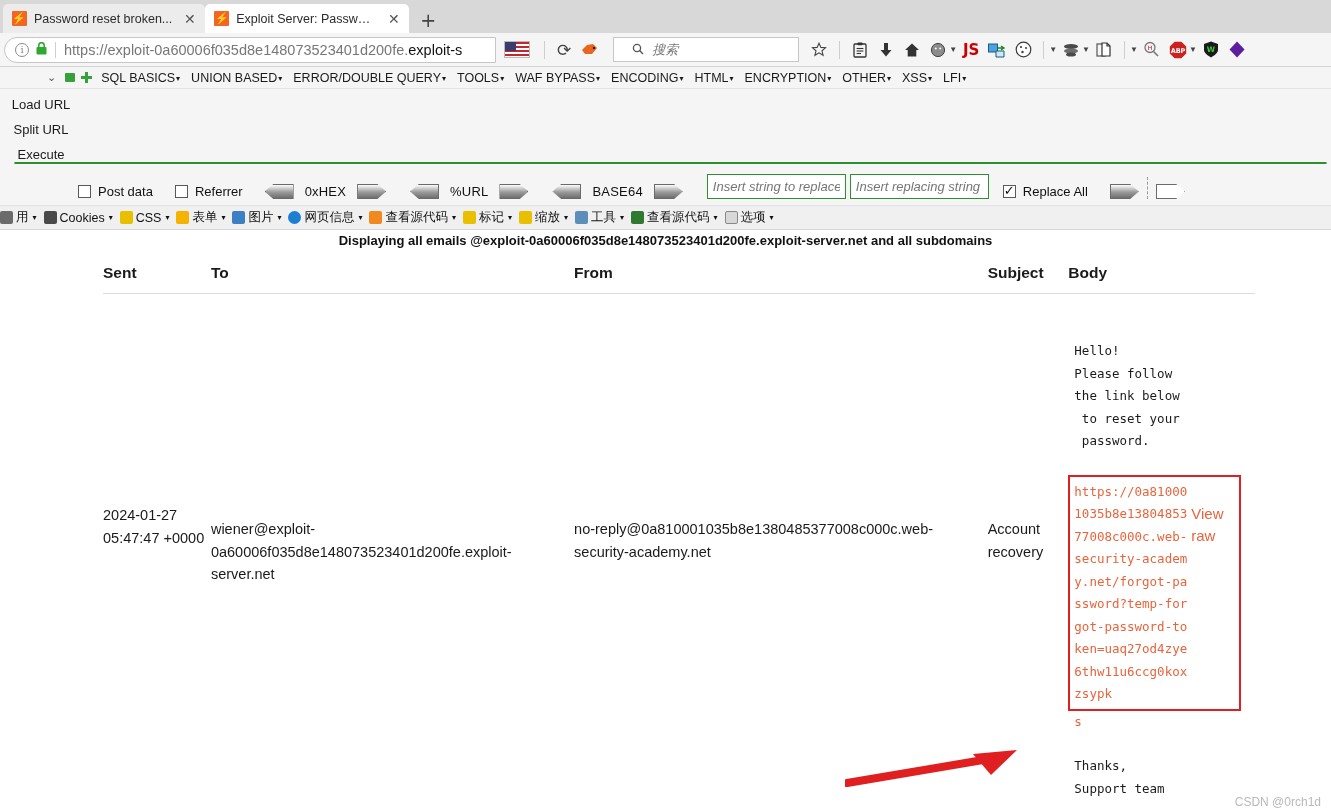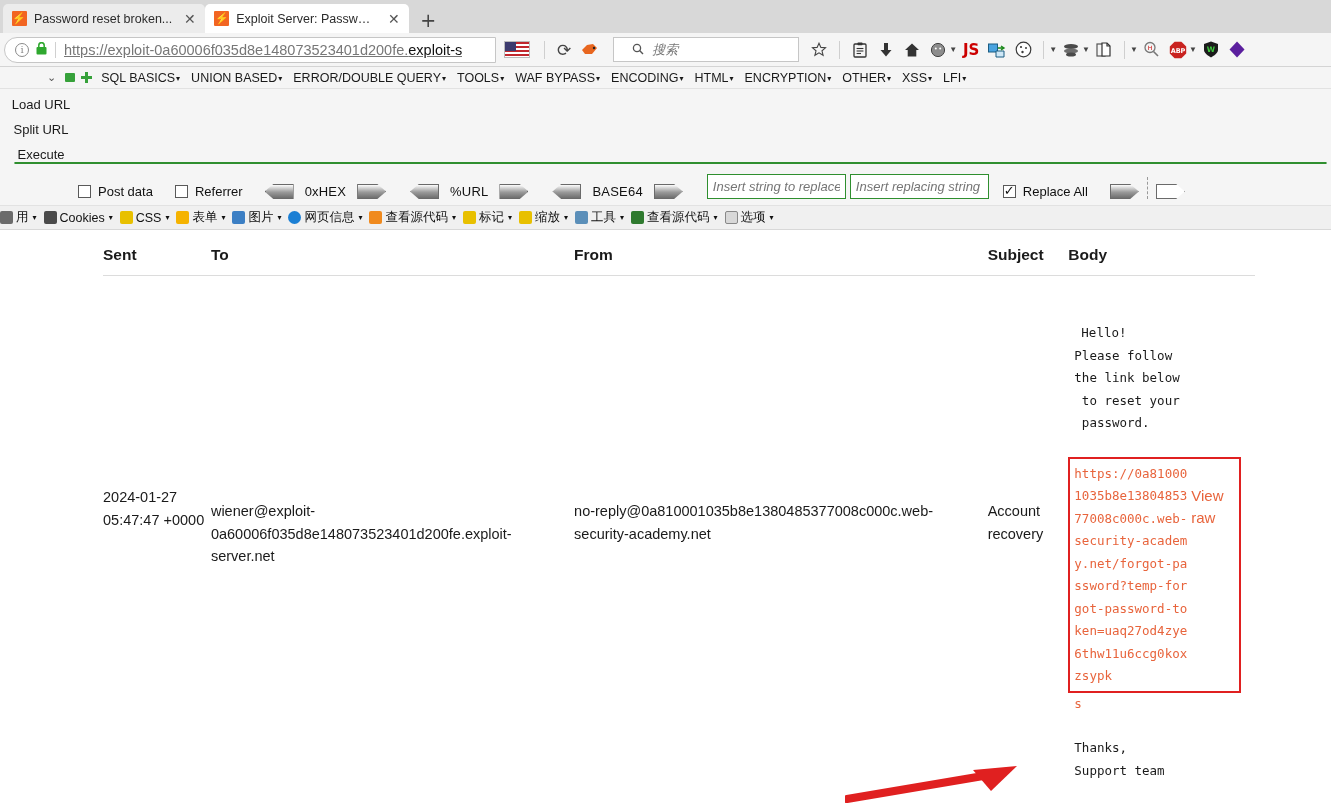--- a/index.html
+++ b/index.html
@@ -86,21 +86,21 @@
     display: flex; align-items: center; justify-content: center;
     flex: 0 0 14px; font-family: "DejaVu Serif", serif;
   }
   .lock-icon { margin-left: 7px; flex: 0 0 11px; }
   .urlsep {
     width: 1px; height: 16px; background: #d0d0d0; margin: 0 8px;
     flex: 0 0 1px;
   }
   .urltext {
     font-size: 14.5px; white-space: nowrap;
-    color: #777; overflow: hidden; text-decoration: underline;
+    color: #777; overflow: hidden;
   }
   .urltext b { color: #111; font-weight: 400; }
   .flag {
     width: 26px; height: 17px; margin: 0 8px;
     background: linear-gradient(to bottom,
       #c1272d 0, #c1272d 13%, #fff 13%, #fff 26%,
       #c1272d 26%, #c1272d 39%, #fff 39%, #fff 52%,
       #c1272d 52%, #c1272d 65%, #fff 65%, #fff 78%,
       #c1272d 78%, #c1272d 91%, #fff 91%, #fff 100%);
     position: relative; border: 1px solid #bbb; flex: 0 0 26px;
@@ -562,20 +562,21 @@
       <span class="dd2">▾</span>
     </span>
   <span class="devitem">
       <span class="devico" style="background:#d8d8d8;border:1px solid #888;"></span>
       <span>选项</span>
       <span class="dd2">▾</span>
     </span>
 </div>
 
 <div class="page">
+  <div class="displaying">Displaying all emails @exploit-0a60006f035d8e148073523401d200fe.exploit-server.net and all subdomains</div>
 
   <div class="tablewrap">
     <table>
       <thead>
         <tr>
           <th class="c-sent">Sent</th>
           <th class="c-to">To</th>
           <th class="c-from">From</th>
           <th class="c-subj">Subject</th>
           <th class="c-body">Body</th>
@@ -591,21 +592,21 @@
             <div style="padding-top:210px;">wiener@exploit-0a60006f035d8e148073523401d200fe.exploit-server.net</div>
           </td>
           <td class="c-from">
             <div style="padding-top:210px;">no-reply@0a810001035b8e1380485377008c000c.web-security-academy.net</div>
           </td>
           <td class="c-subj">
             <div style="padding-top:210px;">Account recovery</div>
           </td>
           <td class="c-body bodycell">
             <div class="bodyspacer"></div>
-            <div class="mono" style="padding-left:6px;white-space:pre;margin-left:7px;">Hello!</div>
+            <div class="mono" style="padding-left:6px;white-space:pre;">Hello!</div>
             <div class="mono" style="padding-left:6px;white-space:pre;">Please follow
 the link below
  to reset your
  password.</div>
             <div class="linkbox" style="margin-top:22px;">
               <div class="linkurl">https://0a810001035b8e1380485377008c000c.web-security-academy.net/forgot-password?temp-forgot-password-token=uaq27od4zye6thw11u6ccg0koxzsypk</div>
               <div class="viewraw">View raw</div>
             </div>
             <div class="tailchar">s</div>
             <div class="thanks" style="white-space:pre;">Thanks,

